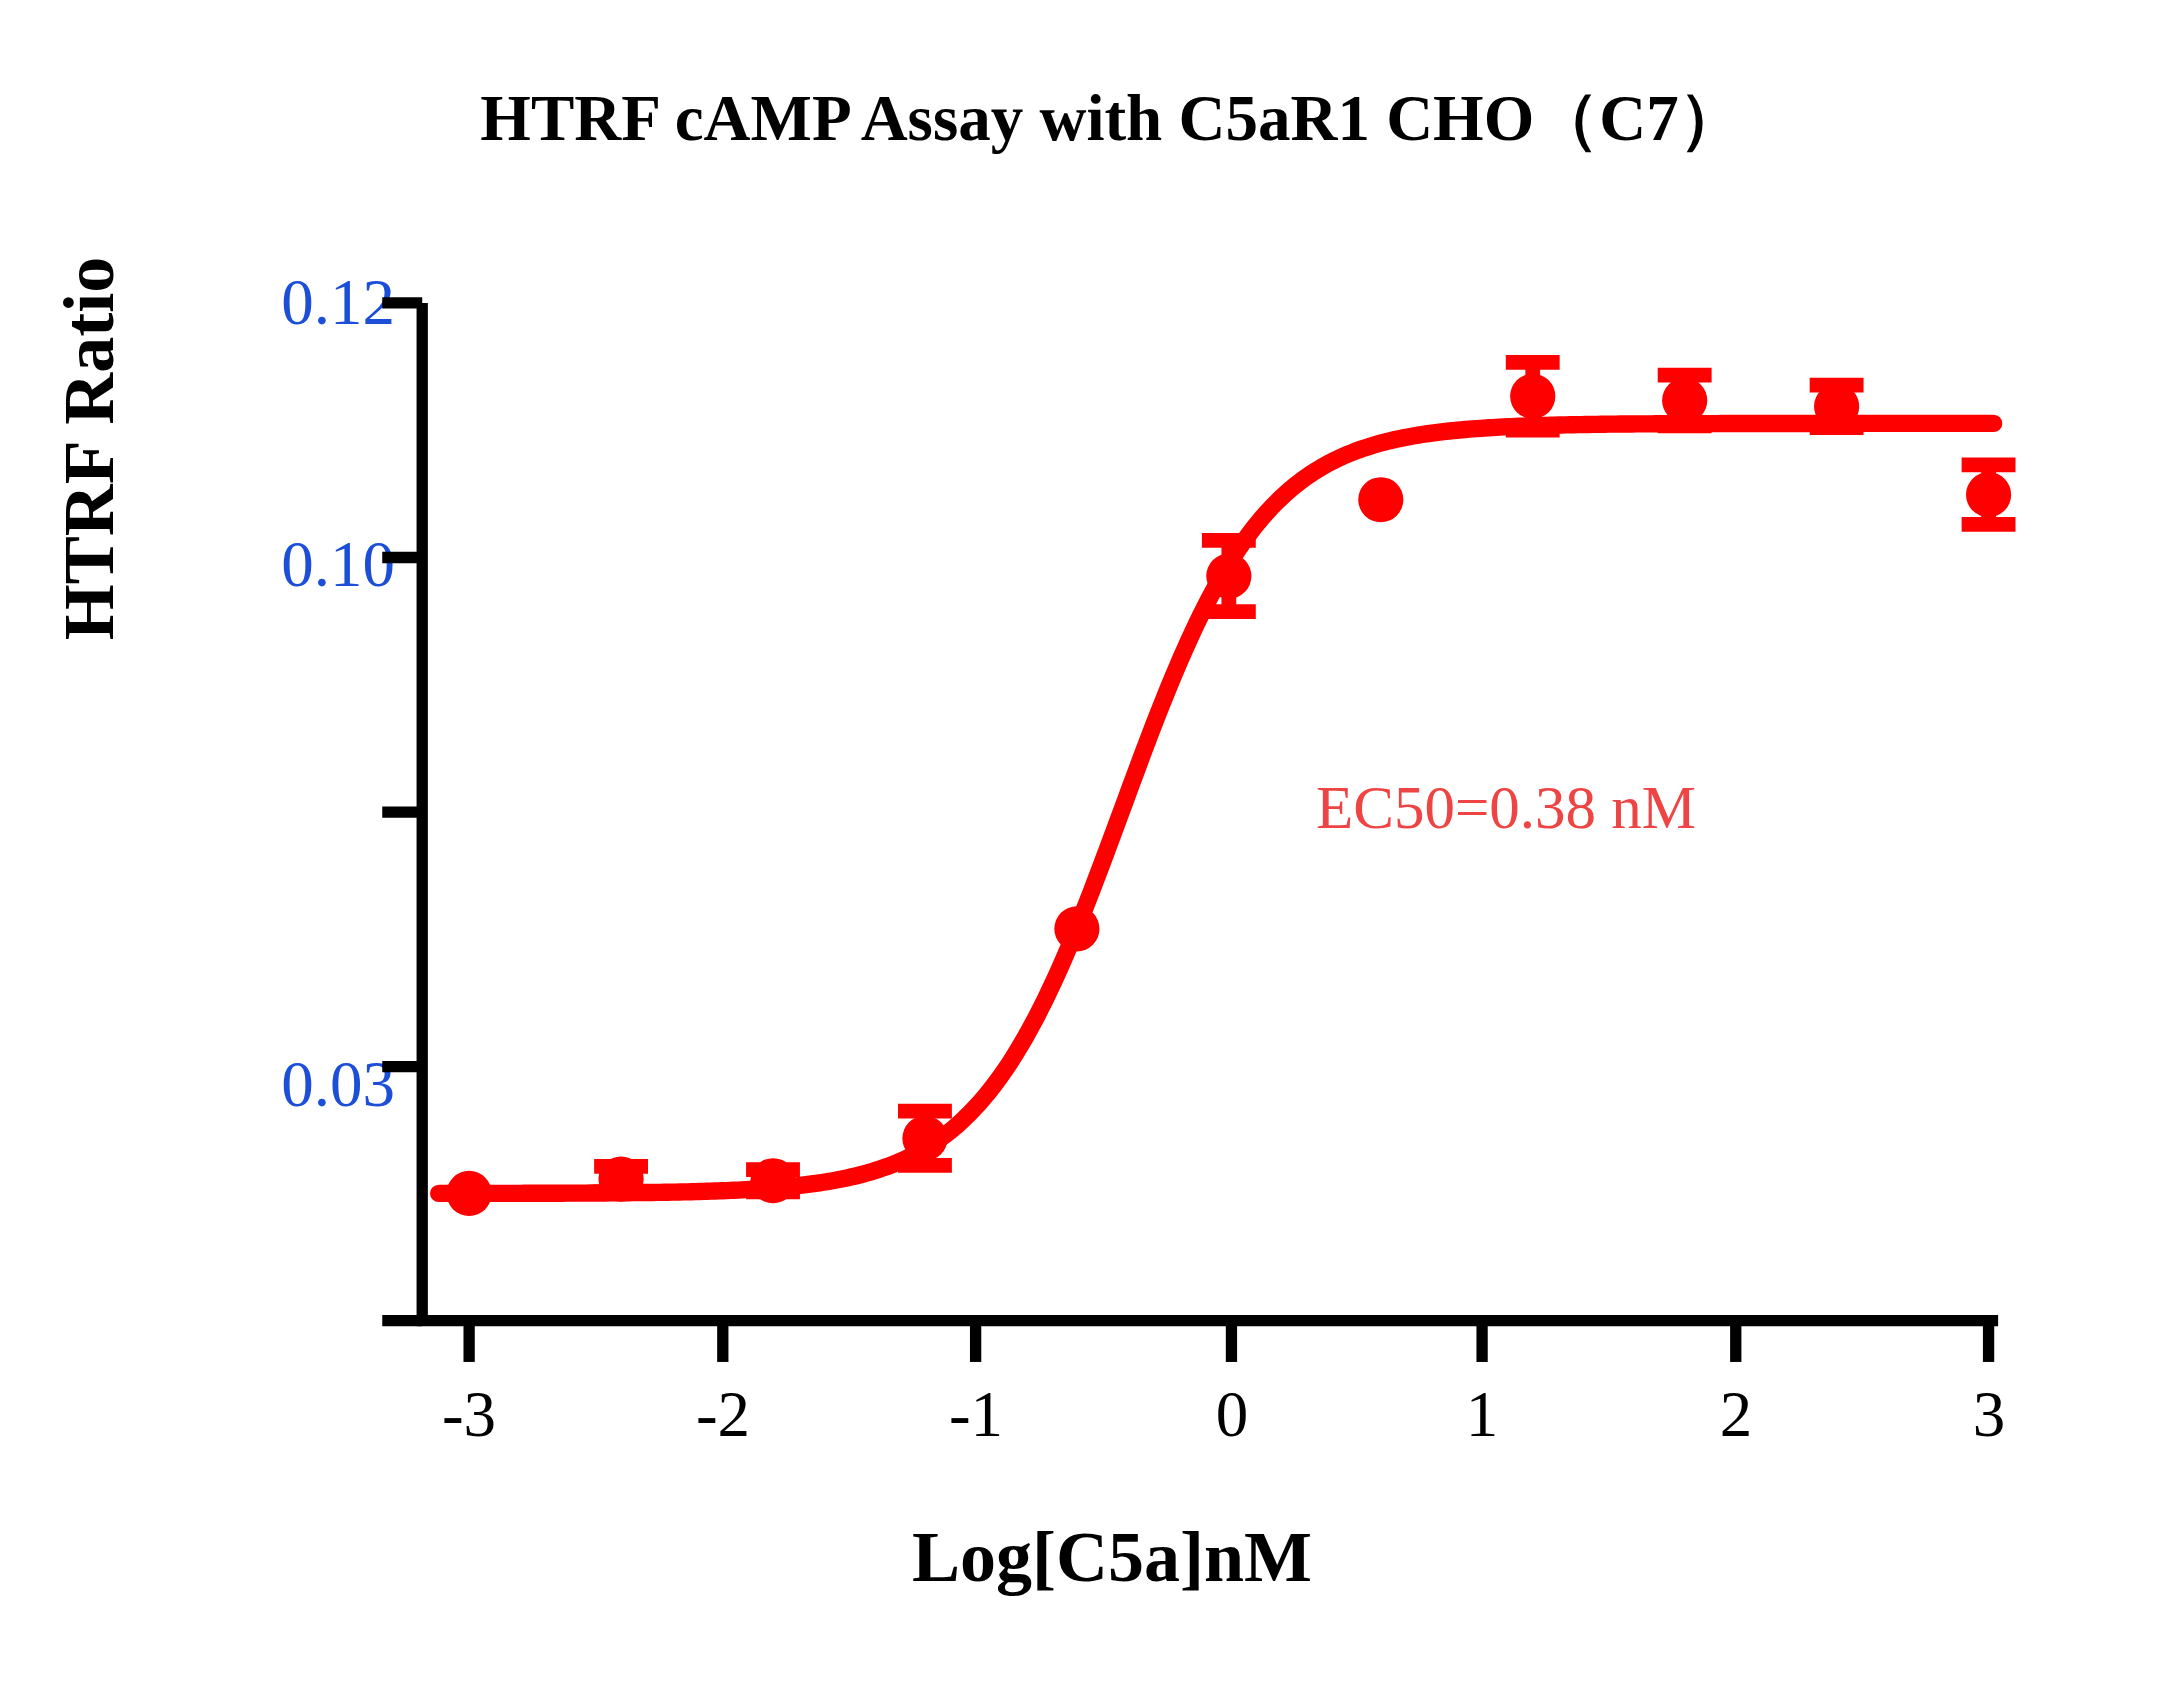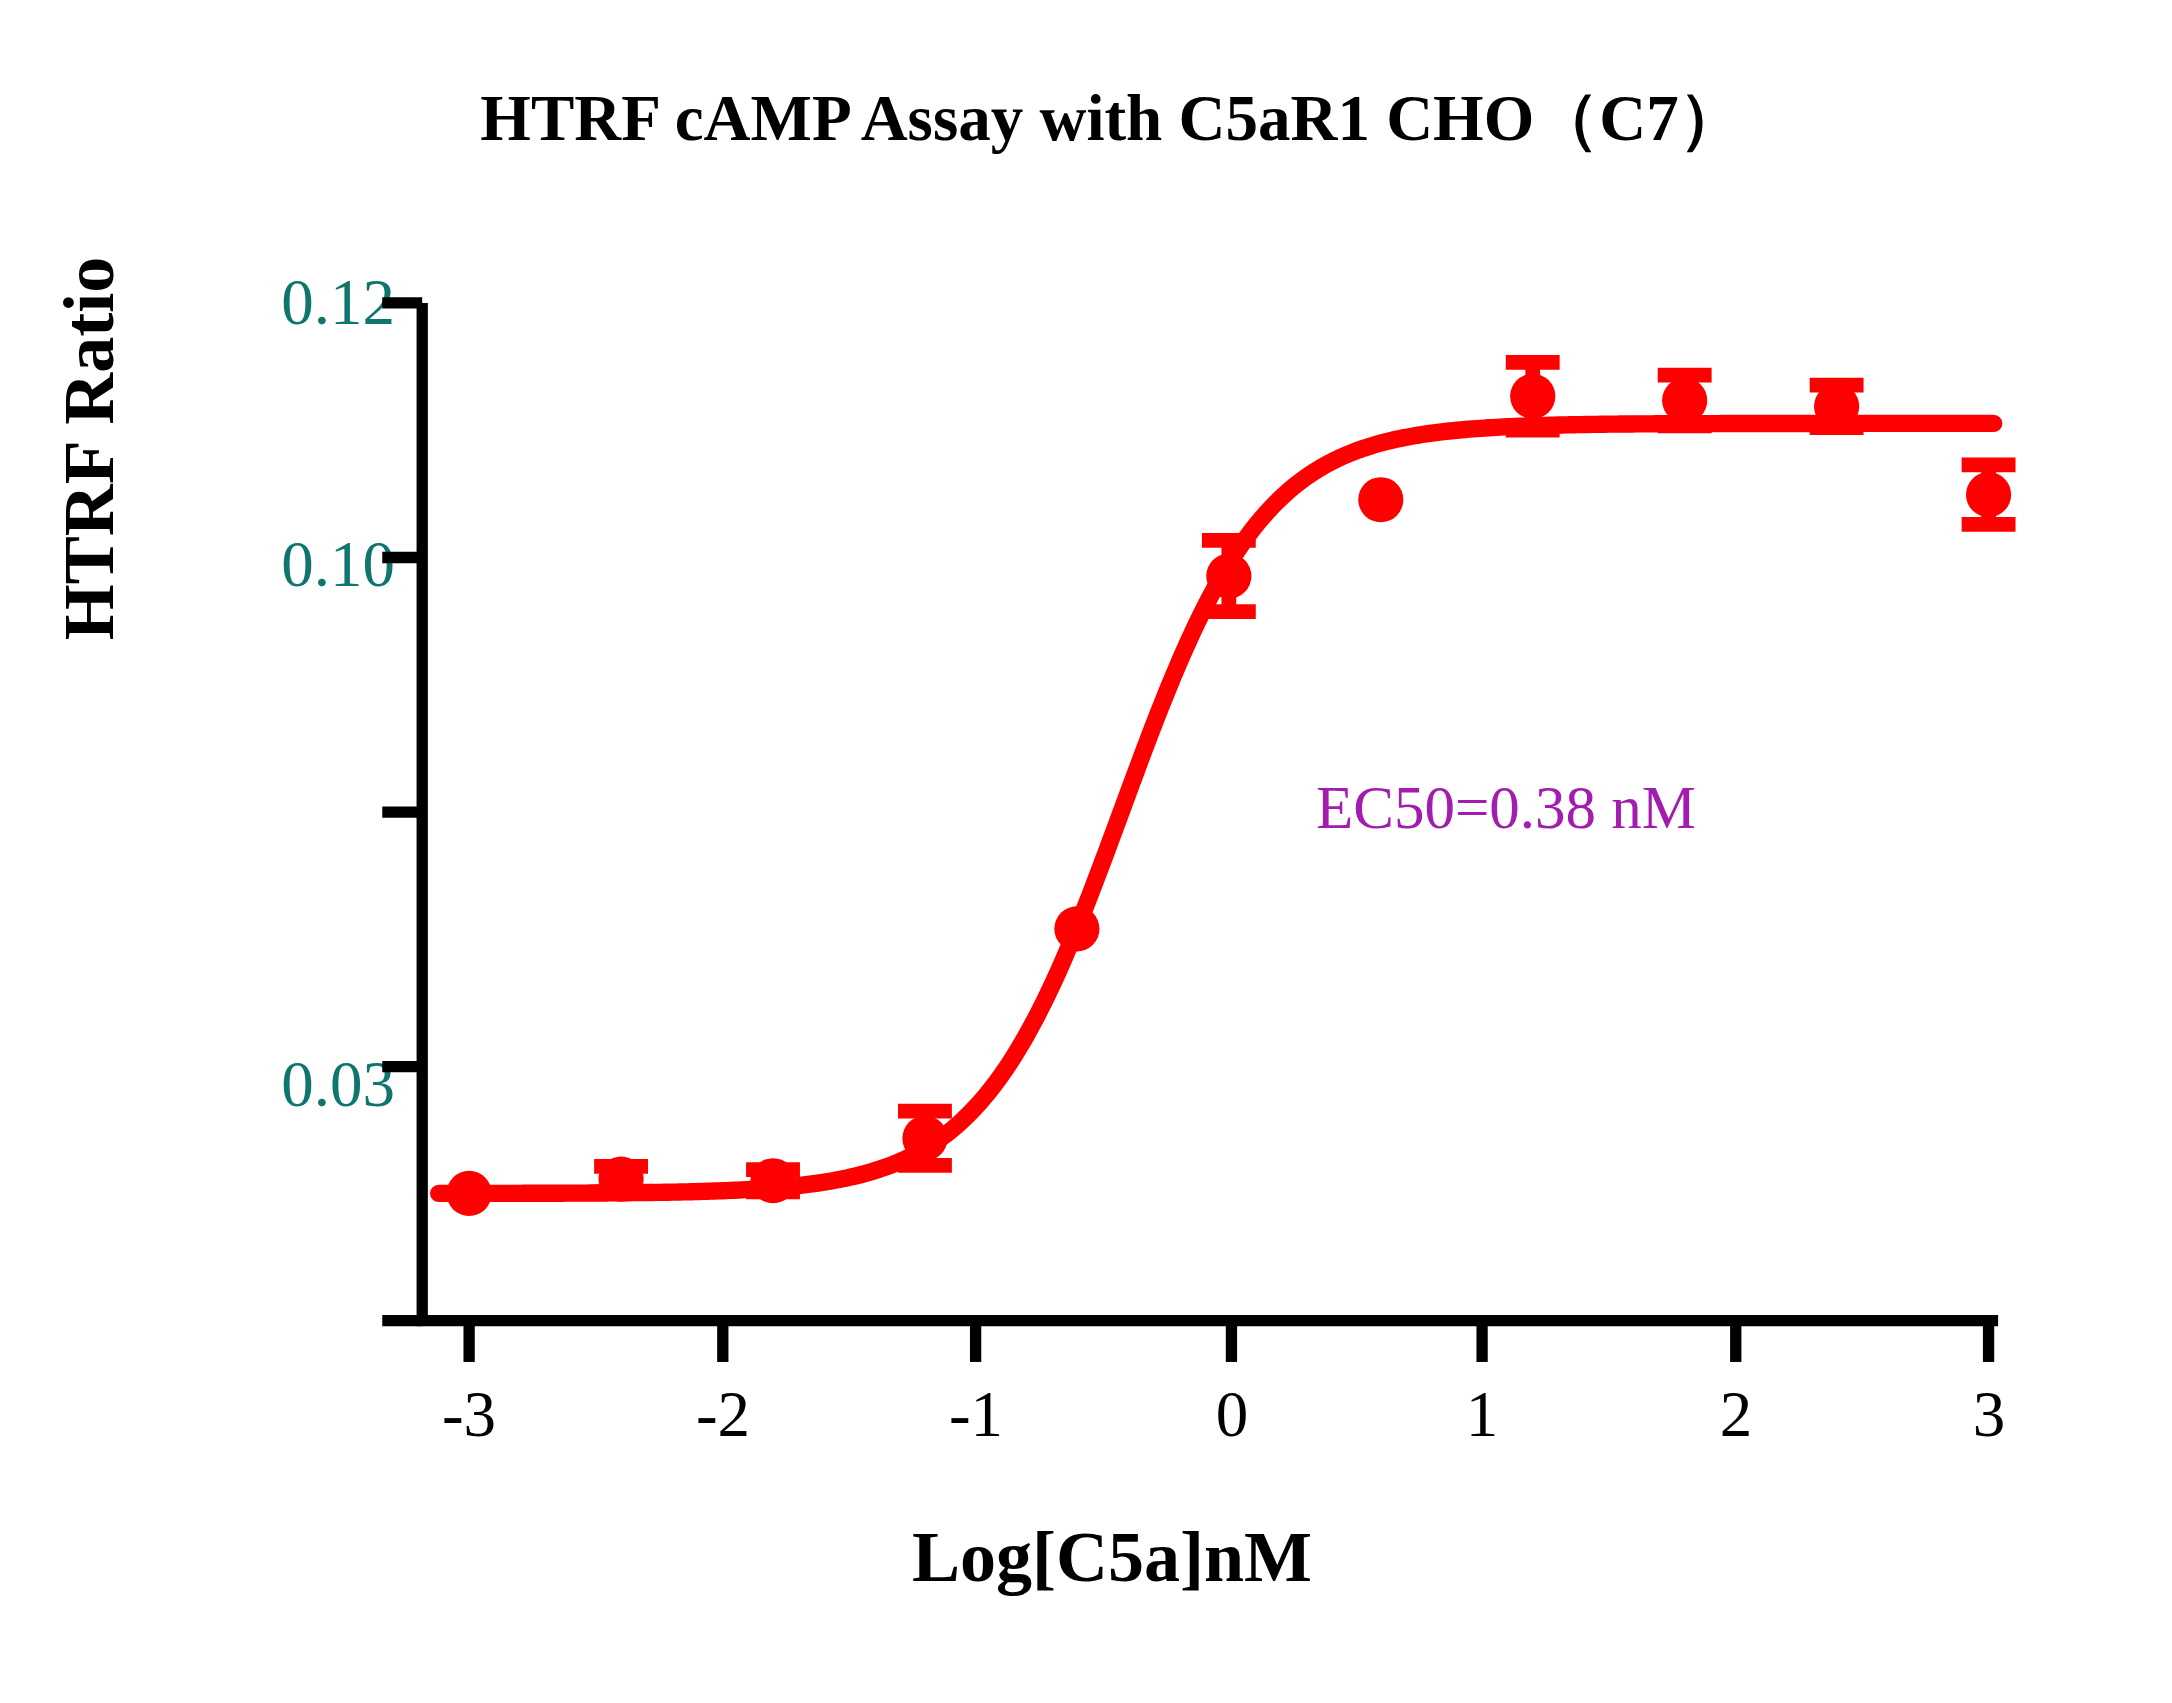--- a/index.html
+++ b/index.html
@@ -63,37 +63,37 @@
     color: #000000;
     white-space: nowrap;
   }
   .ytick-label {
     position: absolute;
     right: 1829px;
     width: 261px;
     text-align: right;
     font-family: "Liberation Serif", "DejaVu Serif", serif;
     font-size: 65px;
-    color: #0f766e;
+    color: #1d4ed8;
     white-space: nowrap;
   }
   .xtick-label {
     position: absolute;
     width: 130px;
     text-align: center;
     font-family: "Liberation Serif", "DejaVu Serif", serif;
     font-size: 65px;
     color: #000000;
     white-space: nowrap;
   }
   .annotation {
     position: absolute;
     font-family: "Liberation Serif", "DejaVu Serif", serif;
     font-size: 61px;
-    color: #a21caf;
+    color: #ef4444;
     white-space: nowrap;
   }
   svg.plot {
     position: absolute;
     left: 0;
     top: 0;
     width: 2224px;
     height: 1704px;
     pointer-events: none;
   }

